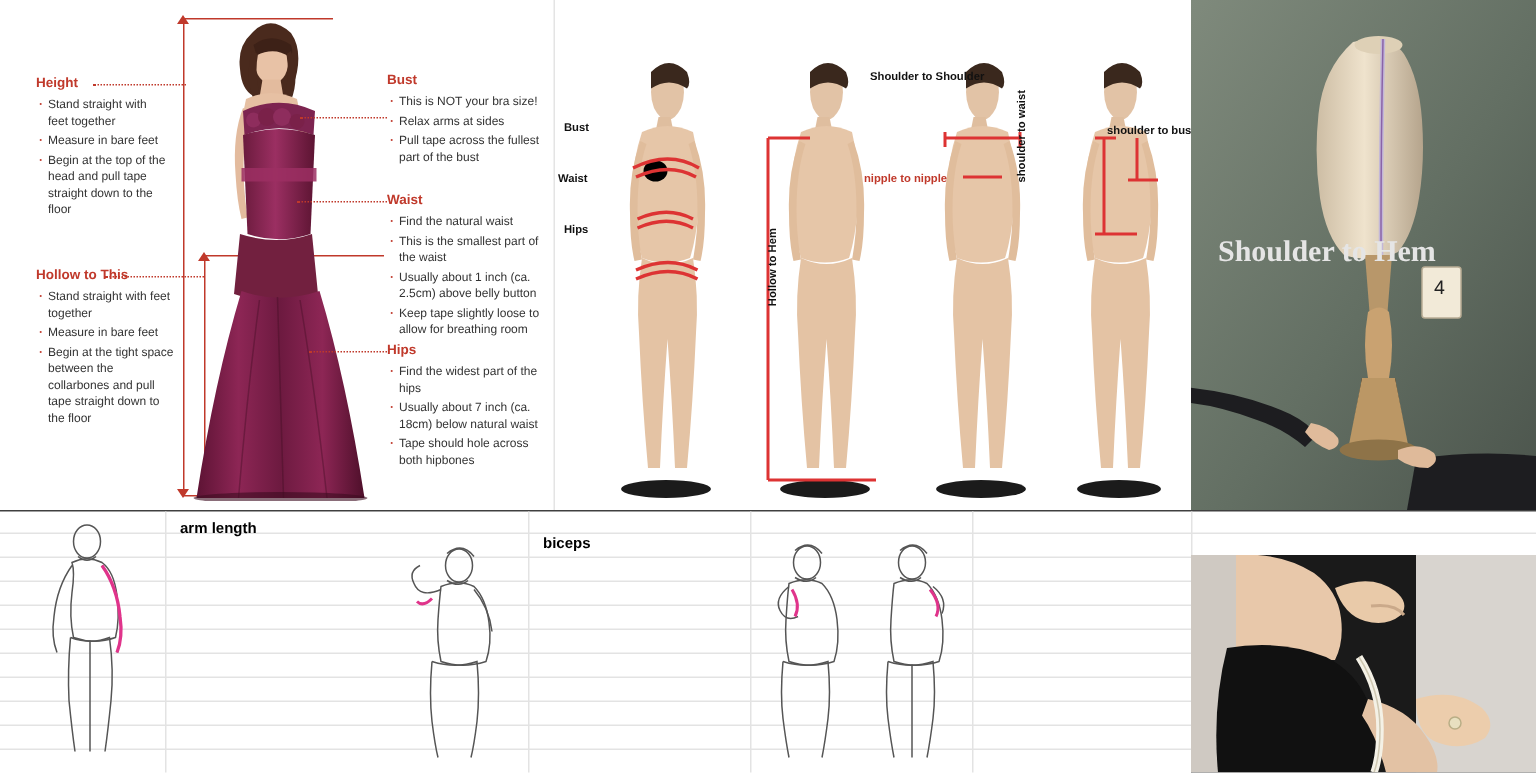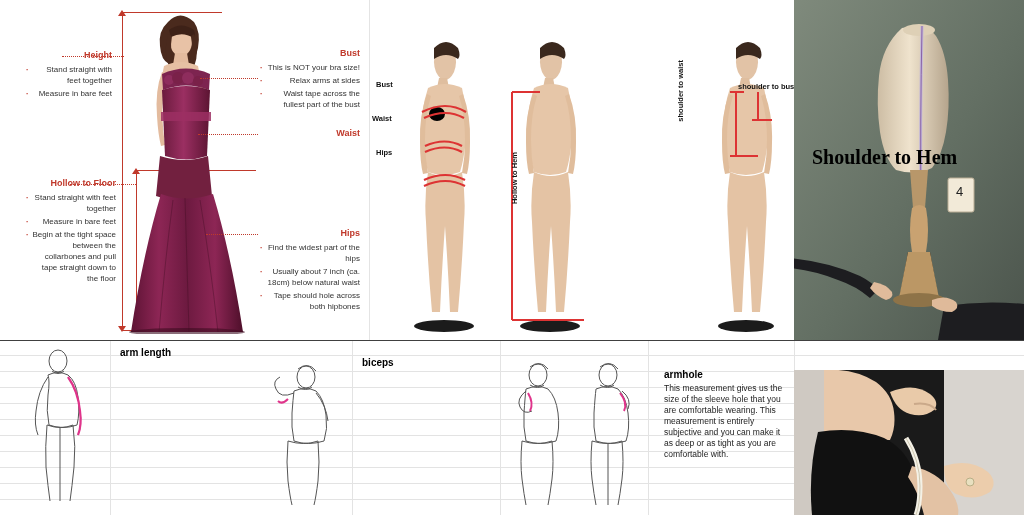--- a/index.html
+++ b/index.html
@@ -21,21 +21,21 @@
 
   .vline{position:absolute;background:#c0392b;}
   .vline.v1{left:122px;top:12px;width:1px;height:318px;}
   .arrow-t{position:absolute;left:118px;top:10px;width:0;height:0;border-left:4px solid transparent;border-right:4px solid transparent;border-bottom:6px solid #c0392b;}
   .arrow-b{position:absolute;left:118px;top:326px;width:0;height:0;border-left:4px solid transparent;border-right:4px solid transparent;border-top:6px solid #c0392b;}
   .vline.v2{left:136px;top:170px;width:1px;height:160px;}
   .arrow-t2{position:absolute;left:132px;top:168px;width:0;height:0;border-left:4px solid transparent;border-right:4px solid transparent;border-bottom:6px solid #c0392b;}
   .arrow-b2{position:absolute;left:132px;top:326px;width:0;height:0;border-left:4px solid transparent;border-right:4px solid transparent;border-top:6px solid #c0392b;}
   .hline{position:absolute;height:1px;background:#c0392b;}
 
-  .lbl{position:absolute;font-size:8px;color:#333;line-height:11px;text-align:right;}
+  .lbl{position:absolute;font-size:8px;color:#333;line-height:11px;}
   .lbl .h{color:#c0392b;font-weight:bold;font-size:9px;display:block;margin-bottom:3px;}
   .lbl ul{margin:0;padding-left:8px;list-style:none;}
   .lbl li{position:relative;margin-bottom:2px;}
   .lbl li:before{content:"·";position:absolute;left:-6px;color:#c0392b;font-weight:bold;}
   .dot-line{position:absolute;border-top:1px dotted #c0392b;height:0;}
 
   #lab-height{left:24px;top:50px;width:88px;}
   #lab-hollow{left:24px;top:178px;width:92px;}
   #lab-bust{left:258px;top:48px;width:102px;}
   #lab-waist{left:258px;top:128px;width:102px;}
@@ -44,21 +44,21 @@
   
   #panel-mannequin{position:absolute;left:370px;top:0;width:424px;height:340px;background:#fff;border-right:1px solid #ddd;}
   #mann-title{position:absolute;left:22px;top:6px;font-size:14px;font-weight:bold;color:#111;letter-spacing:0.2px;}
   .mann-fig{position:absolute;top:34px;width:100px;height:300px;}
   .m1{left:22px;} .m2{left:128px;} .m3{left:232px;} .m4{left:330px;}
   .mlabel{position:absolute;font-size:7.5px;font-weight:bold;color:#111;}
   .mlabel.v{writing-mode:vertical-rl;transform:rotate(180deg);}
 
   
   #panel-form{position:absolute;left:794px;top:0;width:230px;height:340px;background:#6f7a6e;overflow:hidden;}
-  #shoulder-hem-text{position:absolute;left:18px;top:146px;font-size:20px;font-weight:bold;color:#000000;font-family:"Liberation Serif", serif;z-index:6;}
+  #shoulder-hem-text{position:absolute;left:18px;top:157px;font-size:20px;font-weight:bold;color:#e5e5e5;font-family:"Liberation Serif", serif;z-index:6;}
 
   
   #panel-bottom{position:absolute;left:0;top:340px;width:1024px;height:175px;background:#fff;border-top:1px solid #404040;}
   .ruled{position:absolute;top:0;height:175px;}
   .ruled .line{position:absolute;left:0;right:0;height:1px;background:#e3e3e3;}
   .vrule{position:absolute;top:0;bottom:0;width:1px;background:#e3e3e3;}
 
   .btxt{position:absolute;font-size:8.5px;color:#222;line-height:11px;}
   .btxt .bh{font-weight:bold;font-size:10px;display:block;margin-bottom:3px;color:#000;}
 
@@ -141,43 +141,50 @@
     <div class="dot-line" style="left:70px;top:184px;width:66px;"></div>
     <div class="dot-line" style="left:200px;top:78px;width:58px;"></div>
     <div class="dot-line" style="left:198px;top:134px;width:60px;"></div>
     <div class="dot-line" style="left:206px;top:234px;width:52px;"></div>
 
     <div class="lbl" id="lab-height">
       <span class="h">Height</span>
       <ul>
         <li>Stand straight with feet together</li>
         <li>Measure in bare feet</li>
+        <li>Begin at the top of the head and pull tape straight down to the floor</li>
       </ul>
     </div>
 
     <div class="lbl" id="lab-hollow">
-      <span class="h">Hollow to Floor</span>
+      <span class="h">Hollow to This</span>
       <ul>
         <li>Stand straight with feet together</li>
         <li>Measure in bare feet</li>
         <li>Begin at the tight space between the collarbones and pull tape straight down to the floor</li>
       </ul>
     </div>
 
     <div class="lbl" id="lab-bust">
       <span class="h">Bust</span>
       <ul>
         <li>This is NOT your bra size!</li>
         <li>Relax arms at sides</li>
-        <li>Waist tape across the fullest part of the bust</li>
+        <li>Pull tape across the fullest part of the bust</li>
       </ul>
     </div>
 
     <div class="lbl" id="lab-waist">
       <span class="h">Waist</span>
+      <ul>
+        <li>Find the natural waist</li>
+        <li>This is the smallest part of the waist</li>
+        <li>Usually about 1 inch (ca. 2.5cm) above belly button</li>
+        <li>Keep tape slightly loose to allow for breathing room</li>
+      </ul>
     </div>
 
     <div class="lbl" id="lab-hips">
       <span class="h">Hips</span>
       <ul>
         <li>Find the widest part of the hips</li>
         <li>Usually about 7 inch (ca. 18cm) below natural waist</li>
         <li>Tape should hole across both hipbones</li>
       </ul>
     </div>
@@ -218,20 +225,38 @@
         <path d="M35 60 q-8 22 -7 48 q0 20 3 32 l5 -1 q-3 -16 -3 -33 q0 -26 6 -44z" fill="#e0bd9c"></path>
         <path d="M71 60 q8 22 7 48 q0 20 -3 32 l-5 -1 q3 -16 3 -33 q0 -26 -6 -44z" fill="#e0bd9c"></path>
         <path d="M36 138 q17 8 34 0 q4 26 2 50 q-2 46 -6 90 l-8 0 q-2 -46 -5 -86 q-3 40 -5 86 l-8 0 q-4 -44 -6 -90 q-2 -24 2 -50z" fill="#e4c3a4"></path>
         <path d="M14 58 L14 286" stroke="#d33" stroke-width="2" fill="none"></path>
         <path d="M14 58 L42 58" stroke="#d33" stroke-width="2" fill="none"></path>
         <path d="M14 286 L86 286" stroke="#d33" stroke-width="2" fill="none"></path>
       </svg>
       <div class="mlabel v" style="left:12px;top:118px;color:#111;">Hollow to Hem</div>
     </div>
 
+    <div class="mann-fig m3">
+      <svg width="100" height="300" viewBox="0 0 100 300">
+        <ellipse cx="52" cy="292" rx="30" ry="6" fill="#1b1b1b"></ellipse>
+        <path d="M44 16 q10 -10 18 0 q4 12 0 22 q-4 8 -9 8 q-5 0 -9 -8 q-4 -10 0 -22z" fill="#e2c3a6"></path>
+        <path d="M42 14 q12 -12 24 0 q3 8 0 11 q-12 -8 -24 0z" fill="#3a281d"></path>
+        <path d="M47 44 l8 0 l2 10 l-12 0z" fill="#dfbe9f"></path>
+        <path d="M36 54 q17 -8 34 0 q6 26 4 50 q-2 22 -6 34 q-16 6 -32 0 q-4 -14 -6 -36 q-2 -24 6 -48z" fill="#e6c6a8"></path>
+        <path d="M35 60 q-8 22 -7 48 q0 20 3 32 l5 -1 q-3 -16 -3 -33 q0 -26 6 -44z" fill="#e0bd9c"></path>
+        <path d="M71 60 q8 22 7 48 q0 20 -3 32 l-5 -1 q3 -16 3 -33 q0 -26 -6 -44z" fill="#e0bd9c"></path>
+        <path d="M36 138 q17 8 34 0 q4 26 2 50 q-2 46 -6 90 l-8 0 q-2 -46 -5 -86 q-3 40 -5 86 l-8 0 q-4 -44 -6 -90 q-2 -24 2 -50z" fill="#e4c3a4"></path>
+        <path d="M28 58 L78 58" stroke="#d33" stroke-width="2" fill="none"></path>
+        <path d="M28 54 L28 64" stroke="#d33" stroke-width="2"></path>
+        <path d="M78 54 L78 64" stroke="#d33" stroke-width="2"></path>
+        <path d="M40 84 L66 84" stroke="#d33" stroke-width="2"></path>
+      </svg>
+      <div class="mlabel" style="left:-22px;top:12px;">Shoulder to Shoulder</div>
+      <div class="mlabel" style="left:-26px;top:80px;color:#c0392b;">nipple to nipple</div>
+    </div>
 
     <div class="mann-fig m4">
       <svg width="100" height="300" viewBox="0 0 100 300">
         <ellipse cx="46" cy="292" rx="28" ry="6" fill="#1b1b1b"></ellipse>
         <path d="M38 16 q10 -10 18 0 q4 12 0 22 q-4 8 -9 8 q-5 0 -9 -8 q-4 -10 0 -22z" fill="#e2c3a6"></path>
         <path d="M36 14 q12 -12 24 0 q3 8 0 11 q-12 -8 -24 0z" fill="#3a281d"></path>
         <path d="M41 44 l8 0 l2 10 l-12 0z" fill="#dfbe9f"></path>
         <path d="M30 54 q17 -8 34 0 q6 26 4 50 q-2 22 -6 34 q-16 6 -32 0 q-4 -14 -6 -36 q-2 -24 6 -48z" fill="#e6c6a8"></path>
         <path d="M29 60 q-8 22 -7 48 q0 20 3 32 l5 -1 q-3 -16 -3 -33 q0 -26 6 -44z" fill="#e0bd9c"></path>
         <path d="M65 60 q8 22 7 48 q0 20 -3 32 l-5 -1 q3 -16 3 -33 q0 -26 -6 -44z" fill="#e0bd9c"></path>
@@ -360,24 +385,20 @@
         <path d="M22 8 q10 -8 18 2"></path>
         <path d="M22 26 q8 5 14 0"></path>
         <path d="M18 30 q12 -5 22 0 q8 8 10 24 q2 16 -2 28 q-16 5 -30 0 q-3 -14 -2 -28 q1 -16 2 -24z"></path>
         <path d="M44 32 q10 8 6 18"></path>
         <path d="M14 82 q16 5 30 0 q2 22 0 38 q-2 16 -4 26"></path>
         <path d="M14 82 q-2 22 0 38 q2 16 4 26"></path>
         <path d="M30 84 l0 62"></path>
       </g>
       <path d="M42 34 q8 10 4 18" stroke="#e0348b" stroke-width="2" fill="none"></path>
     </svg>
-    <div class="btxt" style="left:664px;top:28px;width:120px;">
-      <span class="bh">armhole</span>
-      <span>This measurement gives us the size of the sleeve hole that you are comfortable wearing. This measurement is entirely subjective and you can make it as deep or as tight as you are comfortable with.</span>
-    </div>
   </div>
 
   <div id="bottom-photo">
     <svg width="230" height="145" viewBox="0 0 230 145">
       <rect width="230" height="145" fill="#161616"></rect>
       <path d="M0 0 L230 0 L230 145 L0 145z" fill="#1a1a1a"></path>
 
       <rect x="150" y="0" width="80" height="145" fill="#d8d4cf"></rect>
       <rect x="0" y="0" width="32" height="145" fill="#cfc9c2"></rect>
 

